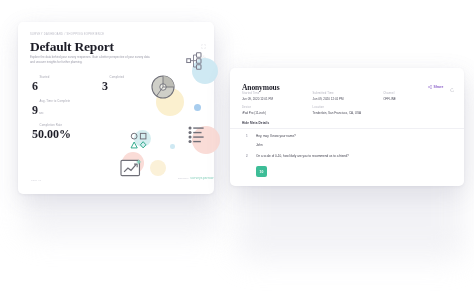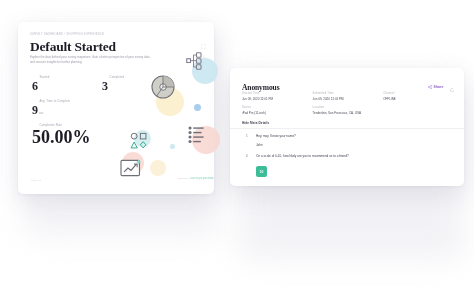--- a/index.html
+++ b/index.html
@@ -45,21 +45,21 @@
   .stat-label{font-size:2.8px;color:#a6a6b2;letter-spacing:.12px;white-space:nowrap;}
   .stat-val{
     font-family:"Liberation Serif", serif;font-weight:700;
     font-size:12px;color:#1d1d27;margin-top:1px;line-height:1;
   }
   .stat-val .unit{font-family:"Liberation Sans",sans-serif;font-size:3px;font-weight:400;color:#a6a6b2;margin-left:1px;}
   #stat-started{left:14px;top:52px;}
   #stat-completed{left:84px;top:52px;}
   #stat-avgtime{left:14px;top:76px;}
   #stat-rate{left:14px;top:100px;}
-  #stat-rate .stat-val{font-size:18px;}
+  #stat-rate .stat-val{font-size:12px;}
   #page-no{
     position:absolute;left:13px;top:157px;
     font-size:2.4px;color:#d2d2da;letter-spacing:.2px;
   }
   
   #card-tools{position:absolute;right:8px;top:13px;display:flex;flex-direction:column;gap:6px;align-items:center;}
   .tool-ico{width:5px;height:5px;opacity:.3;}
 
   
   #decor{position:absolute;left:120px;top:48px;width:110px;height:148px;pointer-events:none;}
@@ -121,21 +121,21 @@
 </style>
 </head>
 <body>
 
 <div class="blur-shadow" id="sh-left"></div>
 <div class="blur-shadow" id="sh-right"></div>
 
 <div id="left-card">
 
   <div id="breadcrumb">SURVEY DASHBOARD  /  SHOPPING EXPERIENCE</div>
-  <div id="report-title">Default Started</div>
+  <div id="report-title">Default Report</div>
   <div id="report-desc">Explore the data behind your survey responses. Gain a better perspective of your survey data and uncover insights for further planning.</div>
 
   <div id="card-tools">
     <span class="tool-ico">
       <svg viewBox="0 0 16 16" width="5" height="5">
           <path d="M2 6V2h4M14 10v4h-4M10 2h4v4M6 14H2v-4" fill="none" stroke="#9a9aa8" stroke-width="1.6"></path>
         </svg>
     </span>
     <span class="tool-ico">
       <svg viewBox="0 0 16 16" width="5" height="5">

